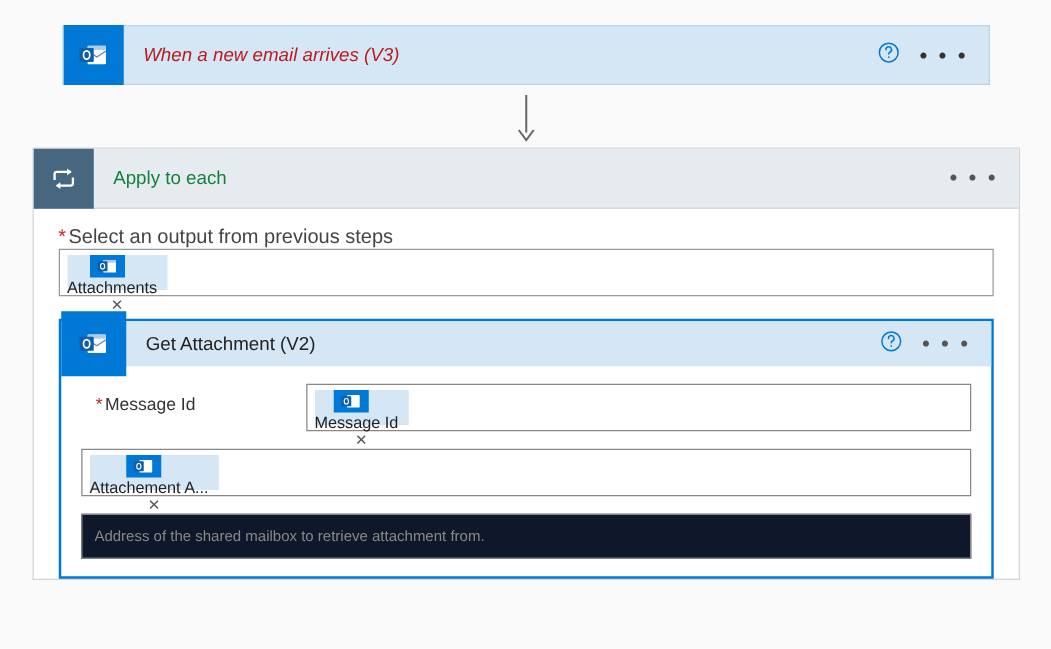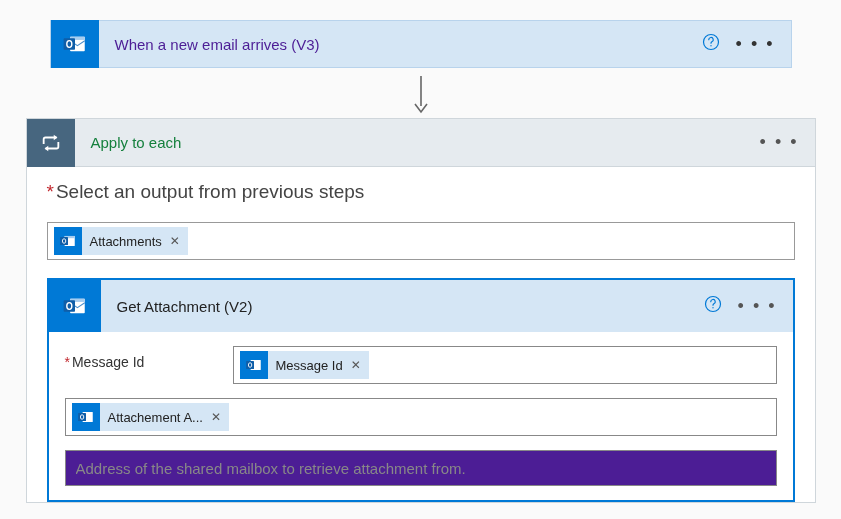--- a/index.html
+++ b/index.html
@@ -16,21 +16,21 @@
     display: flex;
     align-items: center;
     height: 48px;
   }
   .trigger-card .icon-box {
     width: 48px; height: 48px;
     background: #0079d6;
     display: flex; align-items: center; justify-content: center;
     flex-shrink: 0;
   }
-  .trigger-card .title { flex: 1; padding: 0 16px; font-size: 15px; color: #4c1d95; }
+  .trigger-card .title { flex: 1; padding: 0 16px; font-size: 15px; color: #b91c1c; font-style: italic; }
   .help-icon { color: #0079d6; font-size: 16px; padding: 0 8px; cursor: pointer; }
   .more-icon { color: #333; padding: 0 16px 0 8px; font-size: 18px; letter-spacing: 2px; cursor: pointer; line-height: 10px;}
   .more-icon2 { color: #555; padding: 0 16px 0 8px; font-size: 18px; letter-spacing: 2px; cursor: pointer;}
 
   
   .arrow-wrap { display: flex; justify-content: center; margin: 8px 0 4px 0; }
   .arrow-svg { width: 20px; height: 38px; }
 
   
   .outer-card {
@@ -49,21 +49,21 @@
   .outer-header .icon-box {
     width: 48px; height: 48px;
     background: #47667f;
     display: flex; align-items: center; justify-content: center;
     flex-shrink: 0;
   }
   .outer-header .title { flex: 1; padding: 0 16px; font-size: 15px; color: #15803d; }
 
   .outer-body { padding: 14px 20px 0 20px; }
 
-  .field-label { font-size: 19px; color: #444; margin-bottom: 19px; }
+  .field-label { font-size: 16px; color: #444; margin-bottom: 0; }
   .req { color: #c1272d; margin-right: 2px; }
 
   .input-box {
     border: 1px solid #999;
     background: #fff;
     min-height: 38px;
     padding: 4px 6px;
     display: flex;
     align-items: center;
     flex-wrap: wrap;
@@ -71,63 +71,64 @@
   }
 
   .token {
     display: inline-flex;
     align-items: center;
     background: #d5e6f5;
     height: 28px;
     font-size: 13px;
     color: #222;
     padding-right: 8px;
+    flex-direction: column;
   }
   .token .tok-icon {
     width: 28px; height: 28px;
     background: #0079d6;
     margin-right: 8px;
     display: flex; align-items: center; justify-content: center;
   }
   .token .tok-label { font-size: 13px; }
   .token .tok-close { margin-left: 8px; font-size: 12px; color: #555; cursor: pointer; }
 
   
   .inner-card {
     border: 2px solid #0079d6;
     margin: 18px 0 0 0;
   }
   .inner-header {
     background: #d5e6f5;
-    height: 52px;
+    height: 36px;
     display: flex;
     align-items: center;
   }
   .inner-header .icon-box {
     width: 52px; height: 52px;
     background: #0079d6;
     display: flex; align-items: center; justify-content: center;
     flex-shrink: 0;
   }
   .inner-header .title { flex: 1; padding: 0 16px; font-size: 15px; color: #222; }
 
   .inner-body { padding: 14px 16px 0 16px; }
 
   .param-row { display: flex; align-items: flex-start; margin-bottom: 14px; }
-  .param-label { width: 168px; flex-shrink: 0; font-size: 14px; color: #333; padding-top: 8px; }
+  .param-label { width: 168px; flex-shrink: 0; font-size: 14px; color: #333; padding-top: 8px; margin-left: 12px; }
   .param-input { flex: 1; }
   .param-input .input-box { border: 1px solid #888; min-height: 36px; }
   .placeholder-input {
     border: 1px solid #888;
     width: 100%;
     height: 36px;
     padding: 0 10px;
-    font-size: 15px;
+    font-size: 12px;
     color: #888;
-    background: #4c1d95;
+    background: #0f172a;
   }
   .placeholder-input::placeholder { color: #888; }
 
   
   .outlook-svg { width: 26px; height: 26px; }
   .outlook-svg-sm { width: 18px; height: 18px; }
   .loop-svg { width: 22px; height: 22px; }
 </style>
 </head>
 <body>

